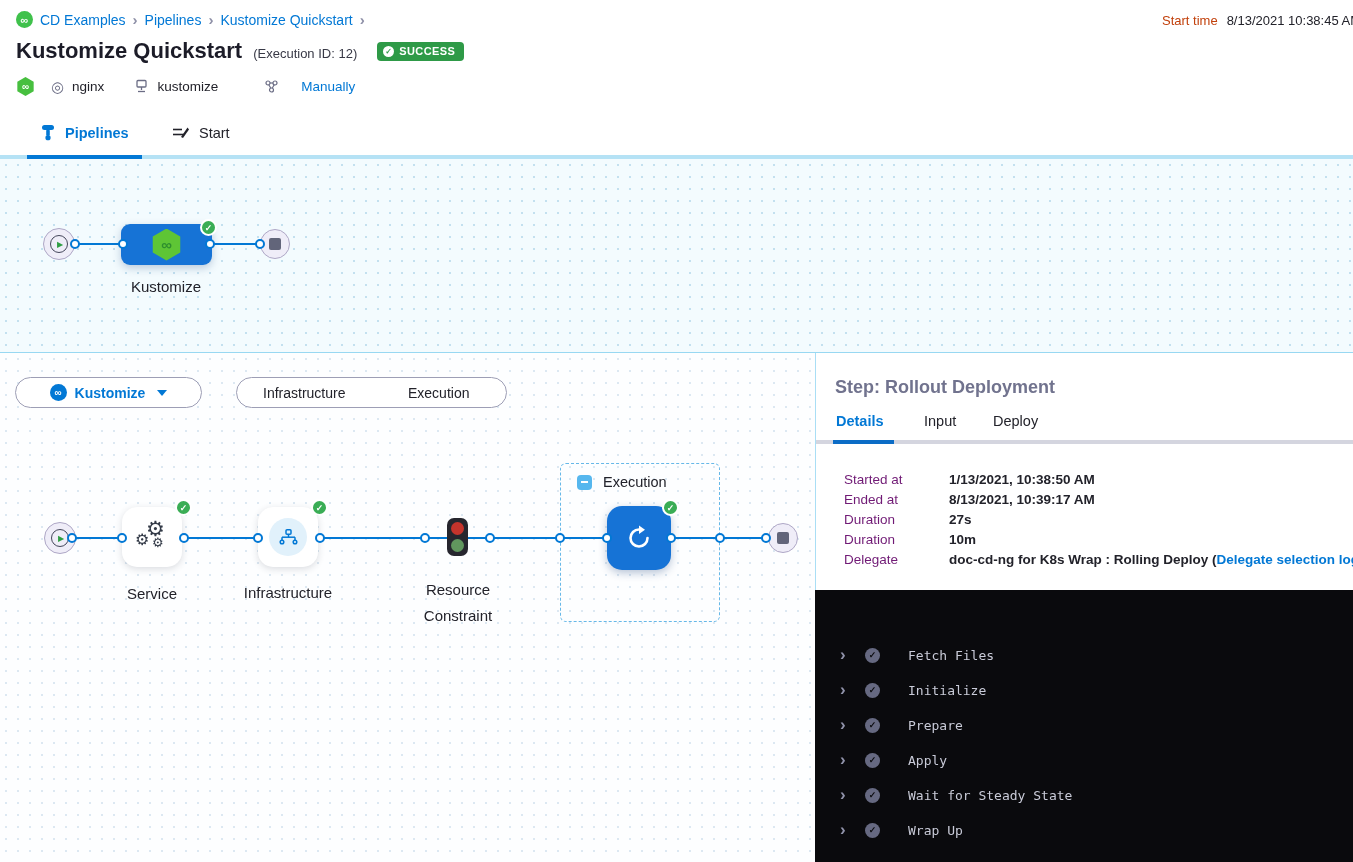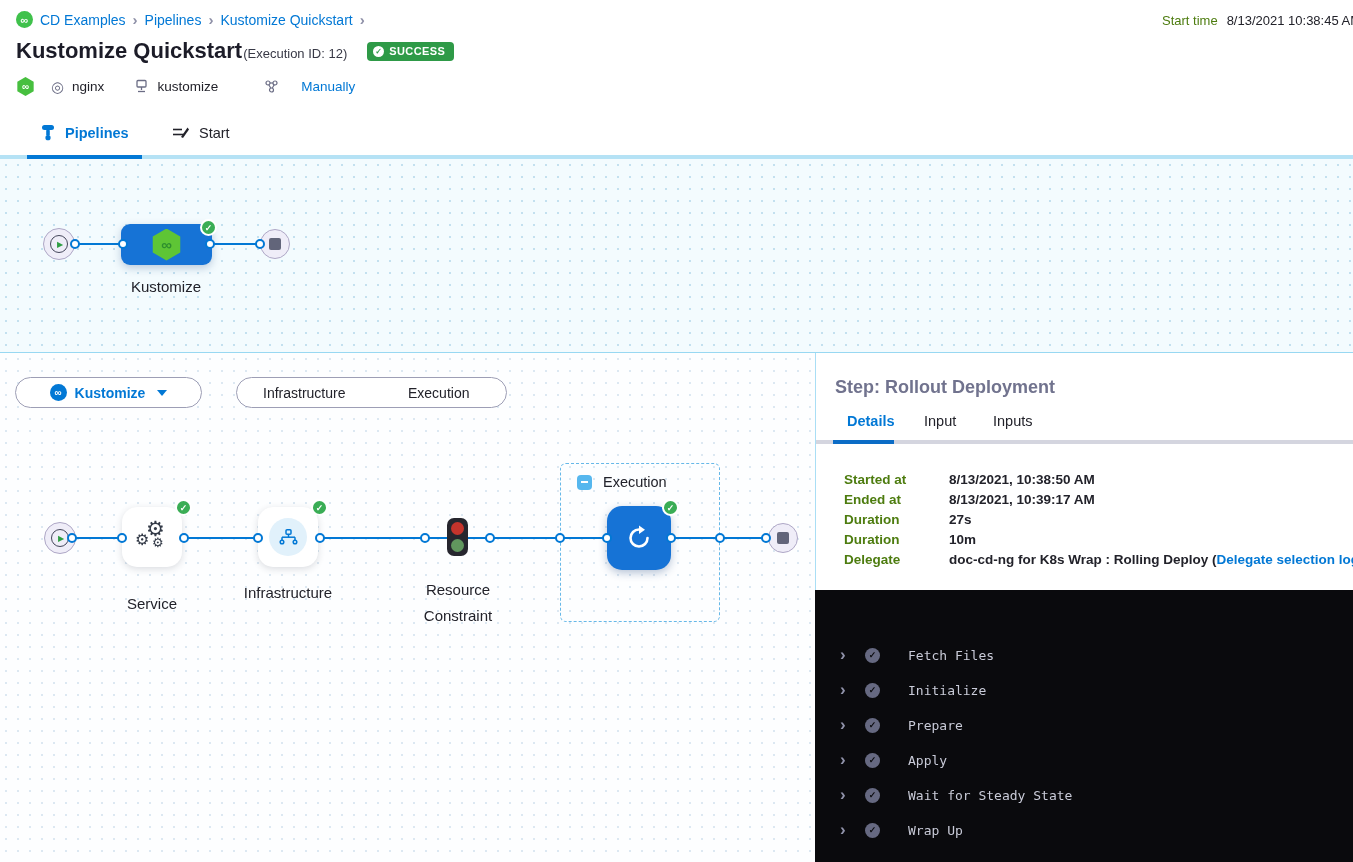--- a/index.html
+++ b/index.html
@@ -9,29 +9,29 @@
     font-family:"Liberation Sans", sans-serif; color:#22222a; background:#fff;
   }
   
   .header { position:absolute; left:0; top:0; width:1353px; height:110px; background:#fff; }
   .crumb-row { position:absolute; left:16px; top:11px; display:flex; align-items:center; gap:7px; font-size:14px; }
   .logo-circle { width:17px; height:17px; border-radius:50%; background:#3fc14b; color:#fff; font-size:11px; font-weight:bold; display:flex; align-items:center; justify-content:center; }
   .crumb-link { color:#0278d5; font-weight:500; cursor:pointer; }
   .crumb-sep { color:#8f91a8; font-size:15px; font-weight:bold; }
   .title-row { position:absolute; left:16px; top:38px; display:flex; align-items:center; }
   .page-title { font-size:22px; font-weight:bold; color:#1c1c28; }
-  .exec-id { font-size:13px; color:#383946; margin-left:1px; margin-top:4px; }
+  .exec-id { font-size:13px; color:#383946; margin-left:11px; margin-top:4px; }
   .status-badge { margin-left:20px; background:#2e9a47; color:#fff; border-radius:4px; height:19px; display:flex; align-items:center; gap:5px; padding:0 9px 0 6px; font-size:11px; font-weight:bold; letter-spacing:.4px; }
   .status-badge .dot { width:11px; height:11px; border-radius:50%; background:#fff; color:#2e9a47; font-size:8px; font-weight:bold; display:flex; align-items:center; justify-content:center; }
   .meta-row { position:absolute; left:16px; top:77px; display:flex; align-items:center; font-size:13.5px; color:#22222a; }
   .hexagon { width:19px; height:19px; background:#47bf3f; clip-path:polygon(50% 0,93% 25%,93% 75%,50% 100%,7% 75%,7% 25%); color:#fff; font-size:10px; font-weight:bold; display:flex; align-items:center; justify-content:center; }
   .meta-item { display:flex; align-items:center; gap:8px; }
   .meta-icon { color:#6b6d85; font-size:15px; display:flex; align-items:center; }
   .start-time { position:absolute; left:1162px; top:13px; white-space:nowrap; font-size:13px; }
-  .start-time .lbl { color:#4d7c0f; margin-right:9px; }
+  .start-time .lbl { color:#c2410c; margin-right:9px; }
   .start-time .val { color:#22222a; }
   
   .tabbar { position:absolute; left:0; top:110px; width:1353px; height:45px; background:#fff; }
   .tab-item { position:absolute; top:0; height:45px; display:flex; align-items:center; gap:9px; font-size:14.5px; cursor:pointer; }
   .tab-item.active { color:#0278d5; font-weight:600; }
   .tab-item.idle { color:#22222a; }
   .tab-stripe { position:absolute; left:0; top:155px; width:1353px; height:4px; background:#b5e2f5; }
   .tab-stripe-active { position:absolute; left:27px; top:155px; width:115px; height:4px; background:#0278d5; z-index:2; }
   
   .stage-section { position:absolute; left:0; top:159px; width:1353px; height:194px;
@@ -72,21 +72,21 @@
   
   .right-panel { position:absolute; left:815px; top:353px; width:538px; height:509px; background:#fff; border-left:1px solid #a9def5; }
   .panel-title { position:absolute; left:19px; top:24px; font-size:18px; font-weight:600; color:#71738e; }
   .ptab { position:absolute; top:60px; height:26px; font-size:14.5px; cursor:pointer; }
   .ptab.active { color:#0278d5; font-weight:600; }
   .ptab.idle { color:#22222a; }
   .ptab-bar { position:absolute; left:0; top:87px; width:538px; height:4px; background:#d4d5df; }
   .ptab-bar-active { position:absolute; left:17px; top:87px; width:61px; height:4px; background:#0b6cc6; z-index:2; }
   .details-table { position:absolute; left:28px; top:117px; font-size:13.5px; line-height:20px; }
   .details-row { display:flex; }
-  .details-row .k { width:105px; color:#4d7c0f; font-weight:700; }
+  .details-row .k { width:105px; color:#701a75; font-weight:400; }
   .details-row .v { color:#22222a; font-weight:600; white-space:nowrap; }
   .link { color:#0278d5; cursor:pointer; font-weight:600; }
   
   .logs { position:absolute; left:815px; top:590px; width:538px; height:272px; background:#0a0a0d; }
   .logs-head { height:28px; background:#0f0f13; border-bottom:1px solid #2f2f39; display:flex; align-items:center; padding-left:18px; font-size:12.5px; color:#dcdde6; }
   .log-row { position:absolute; left:0; width:538px; height:22px; display:flex; align-items:center; cursor:pointer; }
   .log-chevron { position:absolute; left:25px; color:#9193aa; font-size:17px; font-weight:bold; line-height:18px; }
   .log-check { position:absolute; left:50px; width:15px; height:15px; border-radius:50%; background:#666981; color:#0a0a0d; font-size:9px; font-weight:bold; display:flex; align-items:center; justify-content:center; }
   .log-text { position:absolute; left:93px; font-family:"DejaVu Sans Mono", monospace; font-size:13px; color:#c9cbd8; }
   svg { display:block; }
@@ -230,21 +230,21 @@
     </div>
 
     <div class="white-node" style="left:122px; top:154px;">
       <span class="gears">
         <span style="left:11px; top:-3px; font-size:21px;">⚙</span>
         <span style="left:0px; top:11px; font-size:16px;">⚙</span>
         <span style="left:17px; top:15px; font-size:13px;">⚙</span>
       </span>
     </div>
     <div class="check-badge" style="left:175px; top:146px;">✓</div>
-    <div class="graph-label" style="left:92px; top:238px; width:120px;">Service</div>
+    <div class="graph-label" style="left:92px; top:228px; width:120px;">Service</div>
 
     <div class="white-node" style="left:258px; top:154px;">
       <span class="infra-circle">
         <svg width="19" height="17" viewBox="0 0 19 17" fill="none" stroke="#0278d5" stroke-width="1.5">
           <rect x="7" y="0.8" width="5" height="4.5" rx="1"></rect>
           <line x1="9.5" y1="5.3" x2="9.5" y2="8.2"></line>
           <line x1="3" y1="8.2" x2="16" y2="8.2"></line>
           <line x1="3" y1="8.2" x2="3" y2="11"></line>
           <line x1="16" y1="8.2" x2="16" y2="11"></line>
           <circle cx="3" cy="13" r="1.8"></circle>
@@ -270,30 +270,30 @@
     <div class="check-badge" style="left:662px; top:146px;">✓</div>
 
     <div class="node-circle" style="left:768px; top:170px; width:30px; height:30px; z-index:2;">
       <span class="stop-square"></span>
     </div>
   </div>
 
   <div class="right-panel">
     <div class="panel-title">Step: Rollout Deployment</div>
 
-    <div class="ptab active" style="left:31px;">Details</div>
+    <div class="ptab active" style="left:20px;">Details</div>
     <div class="ptab idle" style="left:108px;">Input</div>
-    <div class="ptab idle" style="left:177px;">Inputs</div>
+    <div class="ptab idle" style="left:177px;">Deploy</div>
     <div class="ptab-bar"></div>
     <div class="ptab-bar-active"></div>
 
     <div class="details-table">
       <div class="details-row">
         <span class="k">Started at</span>
-        <span class="v">8/13/2021, 10:38:50 AM</span>
+        <span class="v">1/13/2021, 10:38:50 AM</span>
       </div>
       <div class="details-row">
         <span class="k">Ended at</span>
         <span class="v">8/13/2021, 10:39:17 AM</span>
       </div>
       <div class="details-row">
         <span class="k">Duration</span>
         <span class="v">27s</span>
       </div>
       <div class="details-row">

